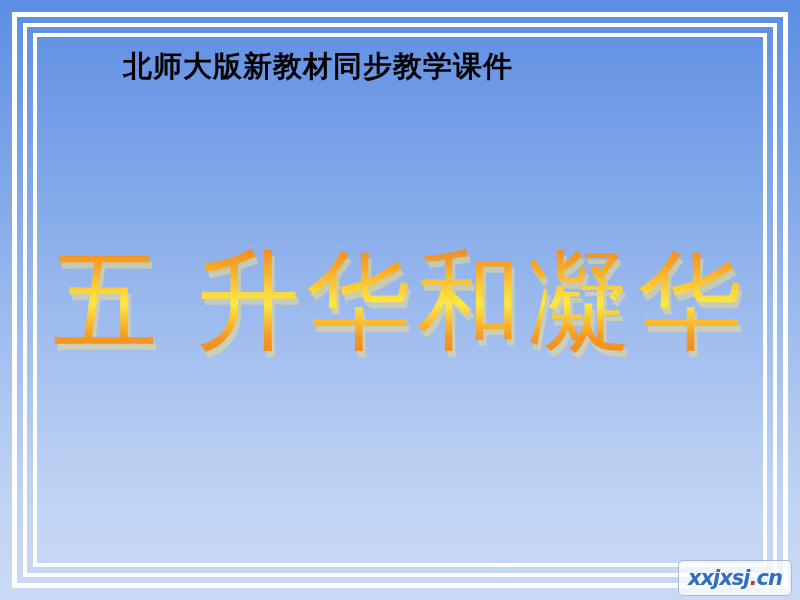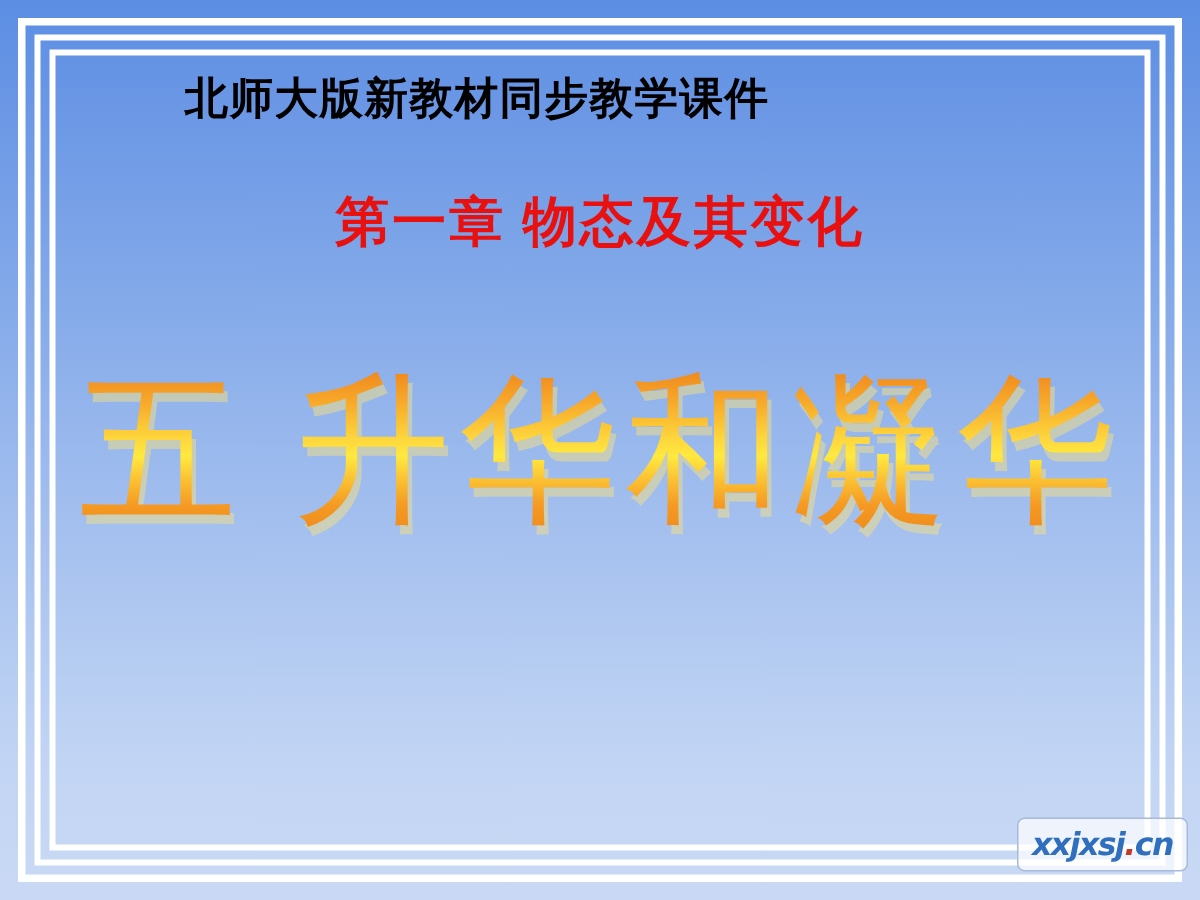--- a/index.html
+++ b/index.html
@@ -132,21 +132,21 @@
     white-space: nowrap;
     color: rgba(255, 228, 120, 0.45);
     transform: scaleX(0.97) translate(3px, 4px);
   }
   .wordart-wrap { z-index: 1; }
 
   
   .watermark {
     position: absolute;
     right: 8px;
-    bottom: 19px;
+    bottom: 4px;
     width: 112px;
     height: 34px;
     border: 1px solid #a9b9da;
     border-radius: 5px;
     background: rgba(255, 255, 255, 0.72);
     display: flex;
     align-items: center;
     justify-content: center;
     overflow: hidden;
   }
@@ -167,21 +167,20 @@
 <body>
 
 <div id="slide">
 
   <div class="frame frame-1"></div>
   <div class="frame frame-2"></div>
   <div class="frame frame-3"></div>
 
   <div class="subtitle-top">北师大版新教材同步教学课件</div>
 
-  <div class="chapter-line">第一章  物态及其变化</div>
 
   <div class="wordart-shadow">
     <span>五 升华和凝华</span>
   </div>
 
   <div class="wordart-wrap">
     <span class="wordart">五 升华和凝华</span>
   </div>
 
   <div class="watermark">

